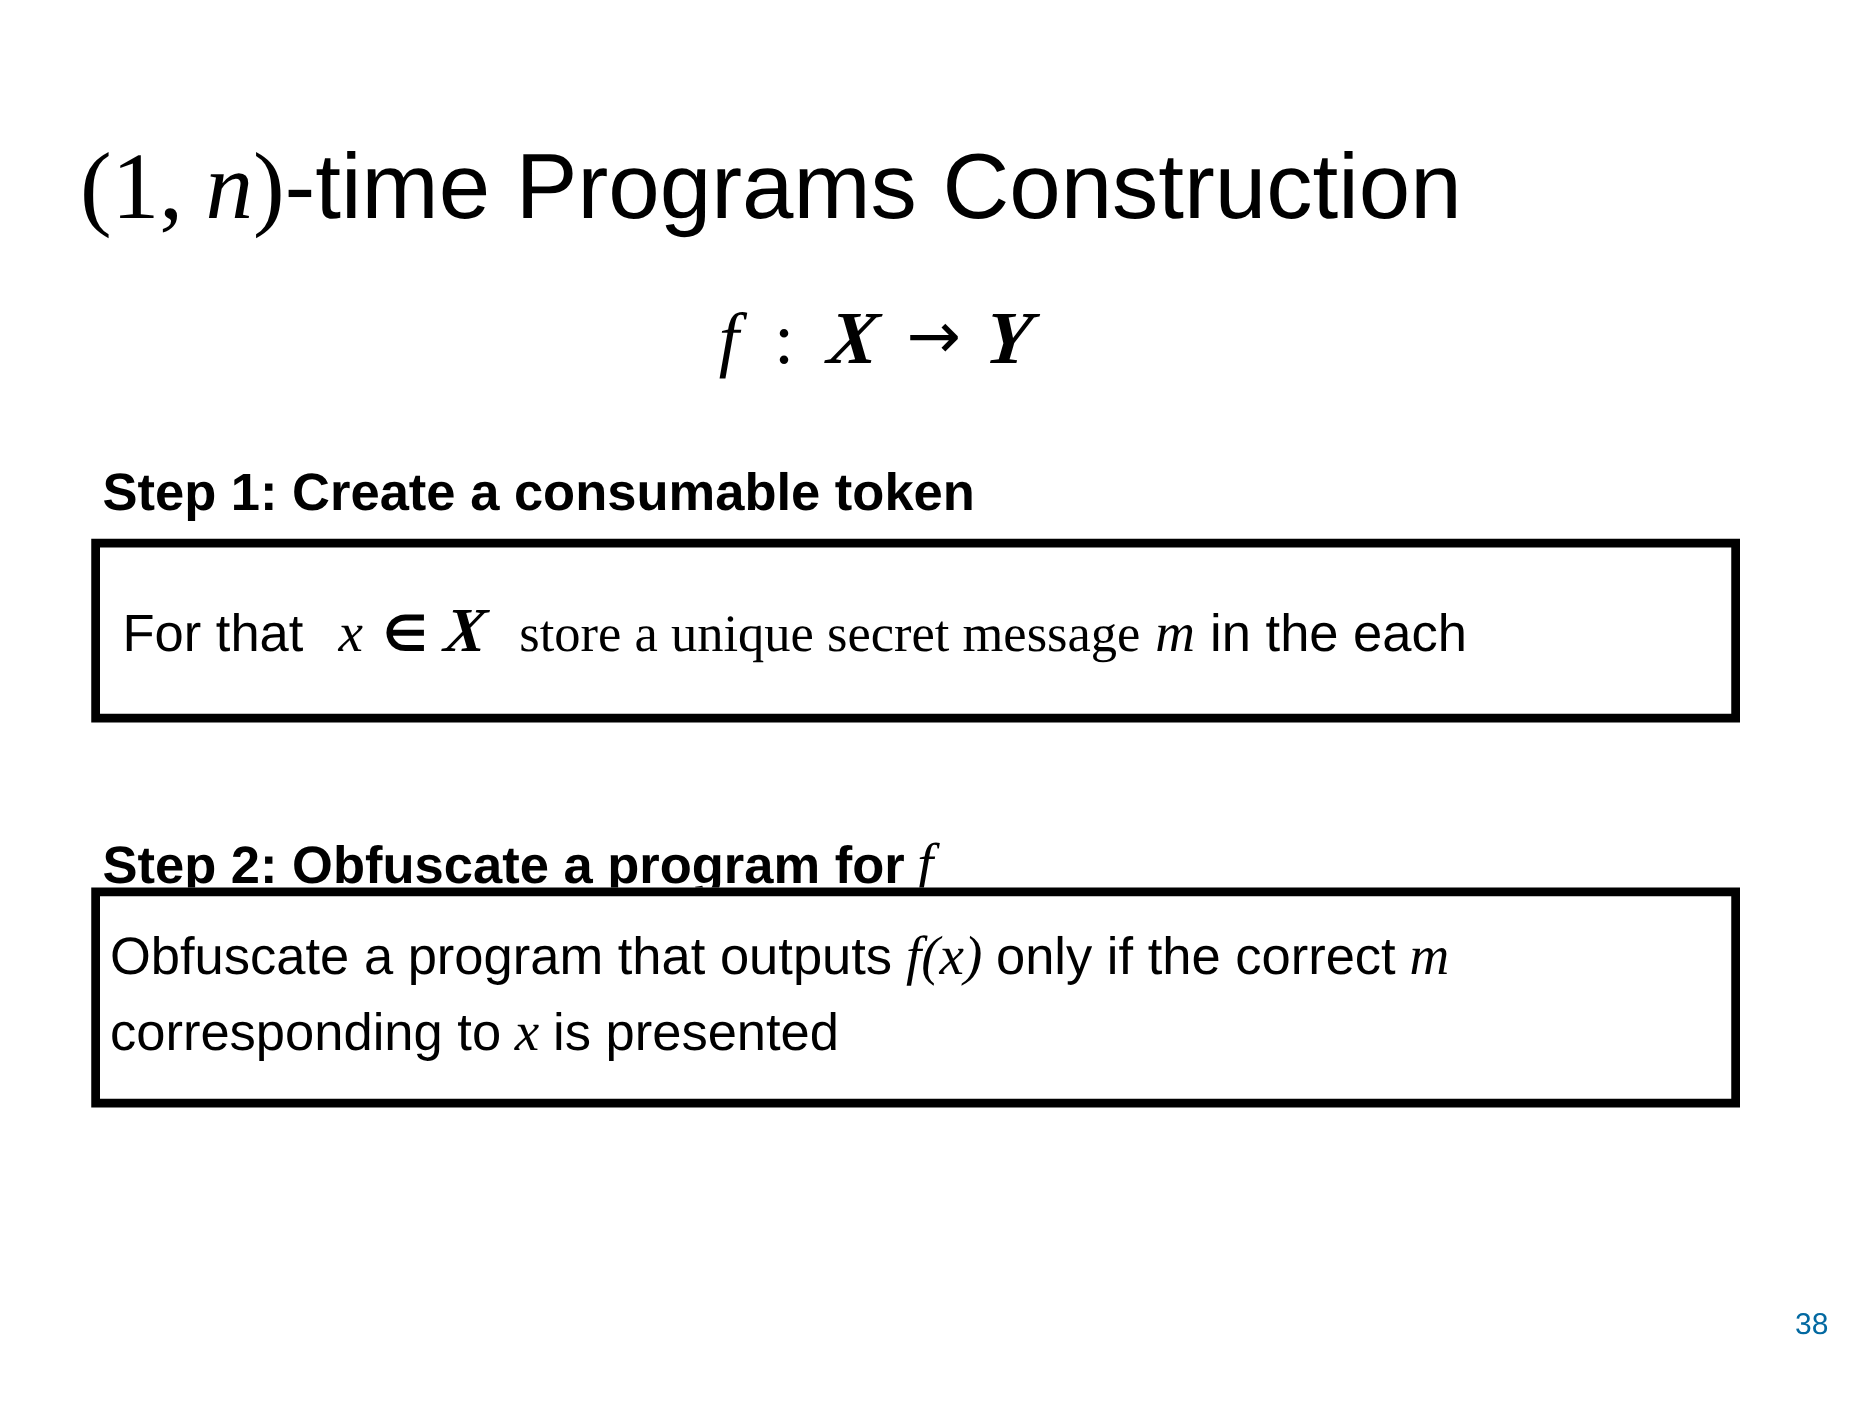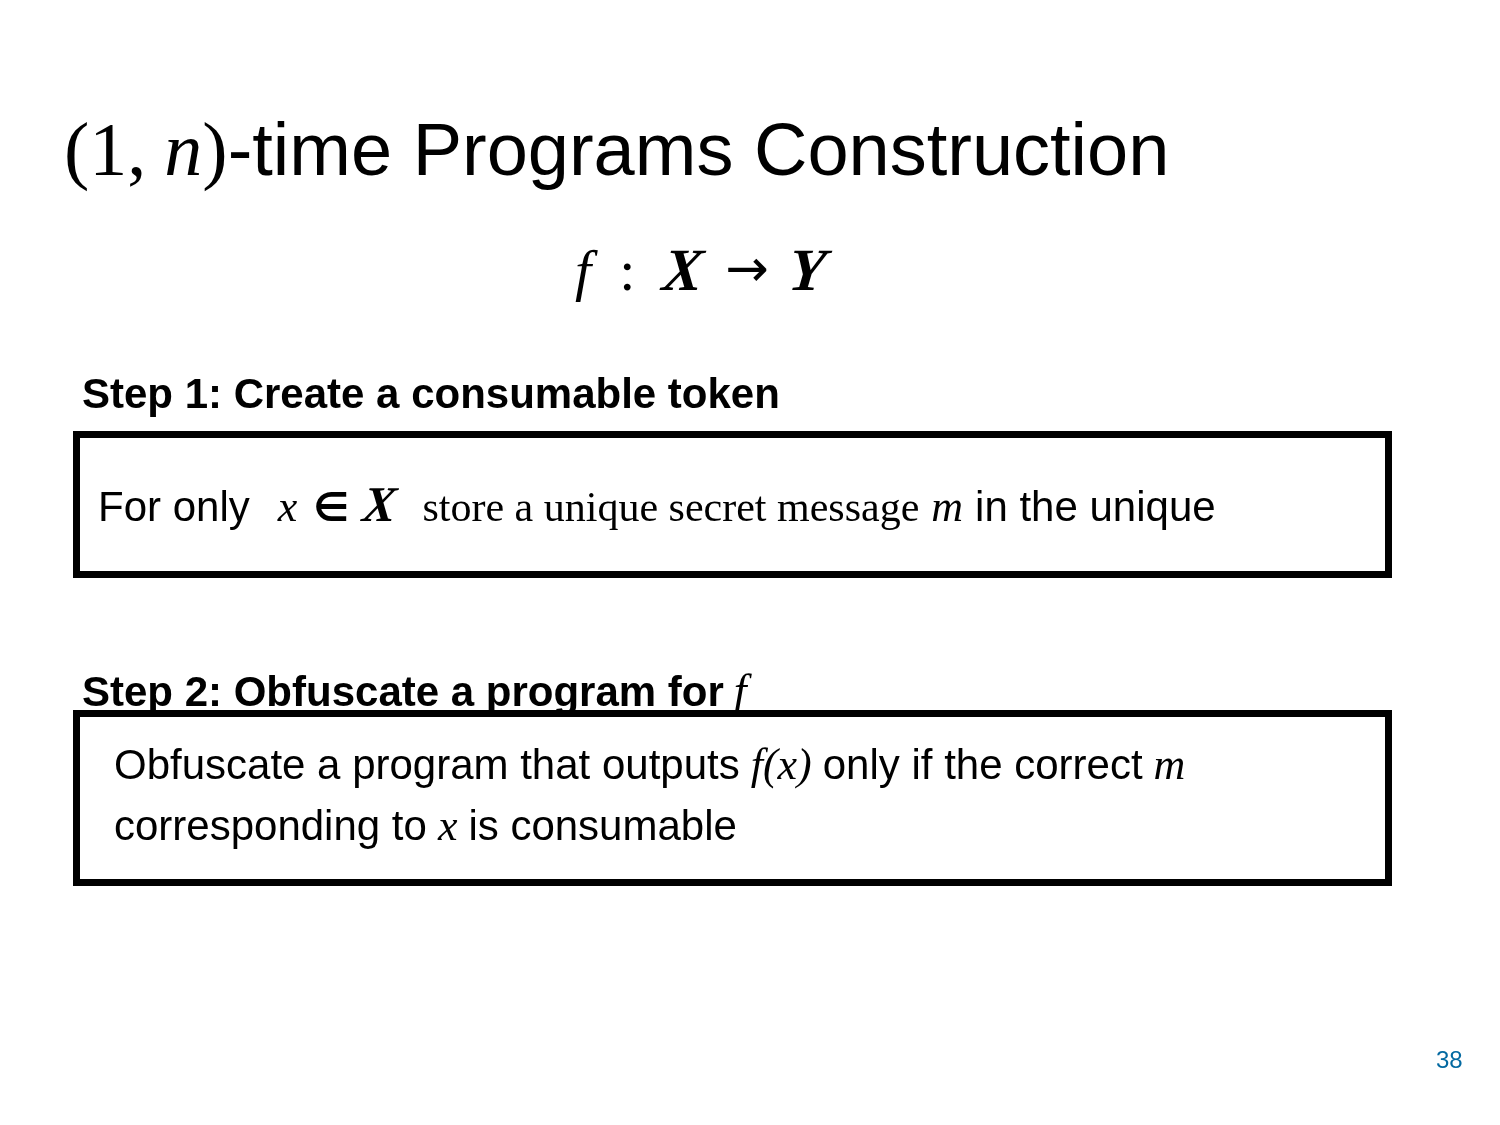--- a/index.html
+++ b/index.html
@@ -84,21 +84,21 @@
   .box1 {
     top: 431px;
     height: 147px;
     display: flex;
     align-items: center;
     padding-left: 18px;
   }
   .box2 {
     top: 710px;
     height: 176px;
-    padding: 18px 20px 0 34px;
+    padding: 18px 20px 0 8px;
   }
   .box-text {
     font-size: 42px;
     line-height: 1.38;
     white-space: nowrap;
   }
   
   .b1-foreach { margin-right: 28px; }
   .b1-x       { font-family: "Liberation Serif", serif; font-style: italic; font-size: 44px; margin-right: 16px; }
   .b1-elem    { font-family: "DejaVu Sans", sans-serif; font-weight: 700; font-size: 40px; margin-right: 14px; }
@@ -130,32 +130,32 @@
   </div>
 
   <div class="abs formula">
     <span class="f">f</span><span class="colon">:</span><span class="cal domain">X</span><span class="arrow">→</span><span class="cal codomain">Y</span>
   </div>
 
   <div class="abs step-heading step1-heading">Step 1: Create a consumable token</div>
 
   <div class="abs content-box box1">
     <div class="box-text">
-      <span class="b1-foreach">For only</span><span class="b1-x">x</span><span class="b1-elem">∈</span><span class="cal b1-setx">X</span><span class="b1-store">store a unique secret message</span><span class="b1-m">m</span><span>in the unique</span>
+      <span class="b1-foreach">For that</span><span class="b1-x">x</span><span class="b1-elem">∈</span><span class="cal b1-setx">X</span><span class="b1-store">store a unique secret message</span><span class="b1-m">m</span><span>in the each</span>
     </div>
   </div>
 
   <div class="abs step-heading step2-heading">
     <span>Step 2: Obfuscate a program for</span><span class="hvar">f</span>
   </div>
 
   <div class="abs content-box box2">
     <div class="box-text">
       <span class="b2-sans">Obfuscate a program that outputs</span><span class="b2-math">f(x)</span><span class="b2-sans">only if the correct</span><span class="b2-math b2-last">m</span>
     </div>
     <div class="box-text">
-      <span class="b2-sans">corresponding to</span><span class="b2-math">x</span><span class="b2-last">is consumable</span>
+      <span class="b2-sans">corresponding to</span><span class="b2-math">x</span><span class="b2-last">is presented</span>
     </div>
   </div>
 
   <div class="abs page-number">38</div>
 
 </div>
 
 </body></html>

